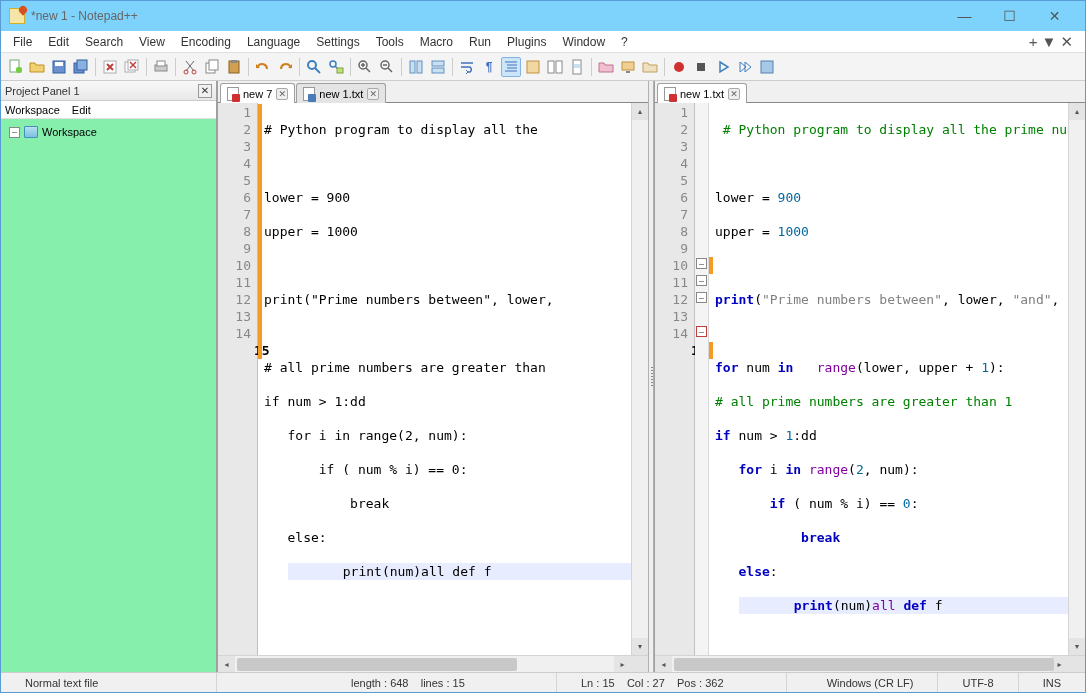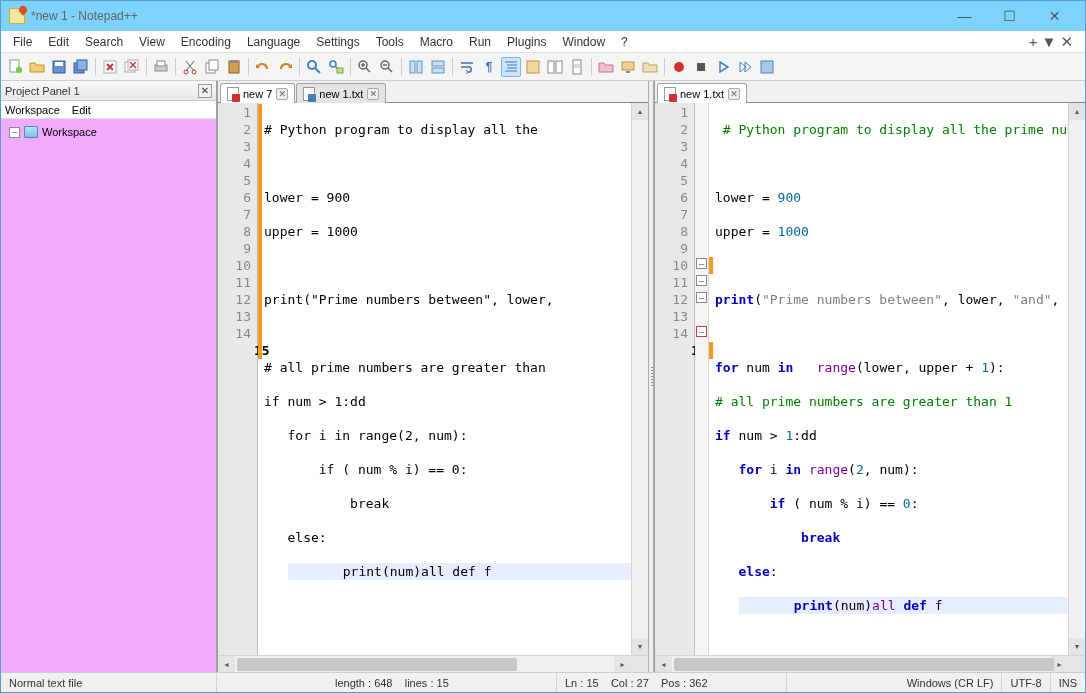--- a/index.html
+++ b/index.html
@@ -9,21 +9,21 @@
 .titlebar .app-icon::after { content:""; position:absolute; top:-3px; right:-3px; width:8px; height:8px; background:#d85020; border-radius:50% 50% 50% 0; transform:rotate(-45deg); }
 .titlebar .title { color:#666; font-size:12px; flex:1; }
 .titlebar .wbtn { width:45px; height:28px; display:flex; align-items:center; justify-content:center; color:#555; font-size:14px; }
 .menubar { height:22px; display:flex; align-items:center; padding:0 4px; gap:0; border-bottom:1px solid #e0e0e0; }
 .menubar .mitem { padding:2px 8px; color:#333; font-size:12px; }
 .menubar .rtools { margin-left:auto; display:flex; gap:4px; padding-right:8px; color:#555; font-size:15px; }
 .toolbar { height:28px; display:flex; align-items:center; padding:2px 4px; gap:2px; border-bottom:1px solid #ccc; background:#f4f4f4; }
 .tb-btn { width:20px; height:20px; display:flex; align-items:center; justify-content:center; border:1px solid transparent; border-radius:2px; }
 .tb-sep { width:1px; height:18px; background:#ccc; margin:0 2px; }
 .workarea { flex:1; display:flex; min-height:0; }
-.project-panel { width:216px; border-right:1px solid #a0a0a0; display:flex; flex-direction:column; background:#f0abfc; }
+.project-panel { width:216px; border-right:1px solid #a0a0a0; display:flex; flex-direction:column; background:#86efac; }
 .pp-title { height:20px; display:flex; align-items:center; padding:0 4px; font-size:11px; color:#333; background:linear-gradient(#f8f8f8,#e8e8e8); border-bottom:1px solid #ccc; }
 .pp-title .pp-close { margin-left:auto; width:14px; height:14px; border:1px solid #999; display:flex; align-items:center; justify-content:center; font-size:10px; background:#f0f0f0; }
 .pp-menu { height:18px; display:flex; align-items:center; padding:0 4px; gap:12px; font-size:11px; background:#fff; border-bottom:1px solid #e0e0e0; }
 .pp-tree { flex:1; padding:6px 4px; }
 .pp-node { display:flex; align-items:center; gap:4px; font-size:11px; padding:1px 4px; }
 .pp-node .box { width:11px; height:11px; border:1px solid #888; display:flex; align-items:center; justify-content:center; font-size:9px; line-height:9px; color:#555; background:#fff; }
 .pp-node .ws-ico { width:14px; height:12px; background:linear-gradient(#b8e0f0,#7cc0e0); border:1px solid #4090c0; border-radius:1px; }
 .pane { flex:1; display:flex; flex-direction:column; min-width:0; border-left:1px solid #a0a0a0; }
 .pane:first-child { border-left:none; }
 .tabstrip { height:22px; background:#f0f0f0; display:flex; align-items:flex-end; padding-left:2px; border-bottom:1px solid #888; }
@@ -47,21 +47,21 @@
 .vscroll { width:17px; background:#f0f0f0; border-left:1px solid #d4d4d4; position:relative; }
 .vscroll .arr { height:17px; background:#e4e4e4; display:flex; align-items:center; justify-content:center; font-size:8px; color:#555; }
 .vscroll .arr.bot { position:absolute; bottom:0; width:100%; }
 .hscroll-row { height:17px; display:flex; background:#f0f0f0; border-top:1px solid #d4d4d4; }
 .hscroll-row .arr { width:17px; background:#e4e4e4; display:flex; align-items:center; justify-content:center; font-size:8px; color:#555; }
 .hscroll-row .track { flex:1; position:relative; }
 .hscroll-row .thumb { position:absolute; top:2px; height:13px; background:#c8c8c8; border-radius:2px; }
 .splitter { width:6px; background:#eee; border-left:1px solid #b0b0b0; border-right:1px solid #b0b0b0; cursor:col-resize; position:relative; }
 .splitter::after { content:""; position:absolute; left:2px; top:50%; width:2px; height:20px; background:repeating-linear-gradient(#888 0 1px,transparent 1px 3px); transform:translateY(-50%); }
 .statusbar { height:20px; background:#f0f0f0; border-top:1px solid #ccc; display:flex; align-items:center; font-size:11px; color:#333; }
-.statusbar .cell { padding:0 8px; border-right:1px solid #d4d4d4; height:100%; display:flex; align-items:center; }
+.statusbar .cell { padding:0 24px; border-right:1px solid #d4d4d4; height:100%; display:flex; align-items:center; }
 .statusbar .spacer { flex:1; }
 
 .cm { color:#008000; }
 .kw { color:#0000c0; font-weight:600; }
 .id { color:#000; }
 .op { color:#000; }
 .num { color:#0369a1; }
 .str { color:#808080; }
 .fn { color:#000; }
 .fn2 { color:#8000a0; }

